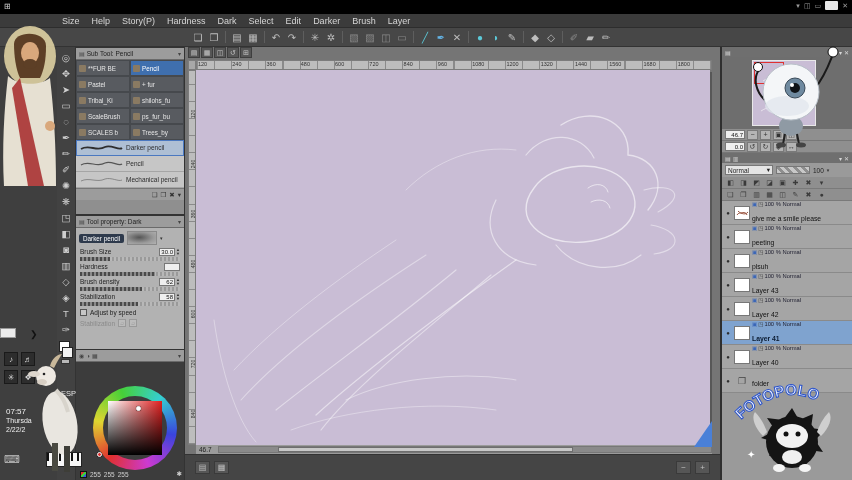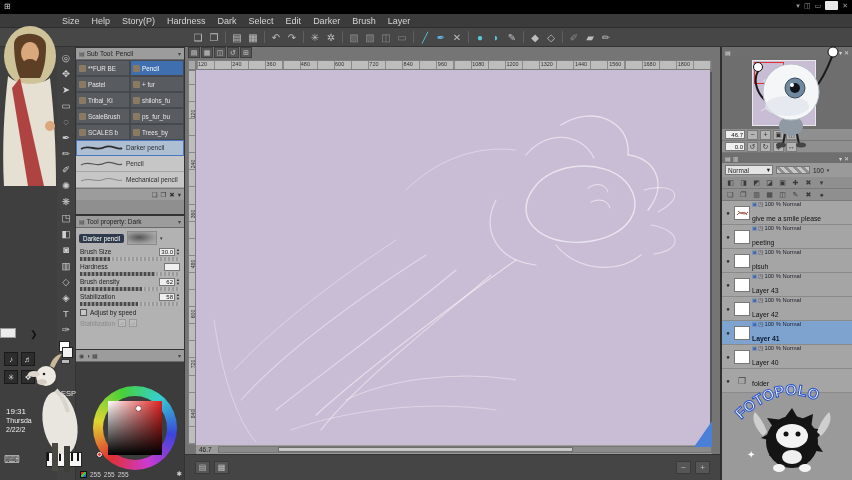--- a/index.html
+++ b/index.html
@@ -618,21 +618,21 @@
   <div class="ab row" style="left:4px;top:352px;gap:3px;">
     <span class="dkico">♪</span>
     <span class="dkico">♬</span>
   </div>
   <div class="ab row" style="left:4px;top:370px;gap:3px;">
     <span class="dkico">✳</span>
     <span class="dkico">❖</span>
   </div>
   <span id="espbadge" class="ab">ESP</span>
   <div id="clock" class="ab">
-    <div>19:31</div>
+    <div>07:57</div>
     <div style="font-size:7px;">Thursda</div>
     <div style="font-size:7px;">2/22/2</div>
   </div>
   <span id="kbglyph" class="ab">⌨</span>
   <div id="piano" class="ab">
       <div class="keys"></div>
     </div>
 
   <svg class="ab" style="left:0;top:26px;" width="57" height="160" viewBox="0 0 57 160">
     <ellipse cx="30" cy="30" rx="26" ry="30" fill="#e8d9a8" opacity="0.85"></ellipse>

